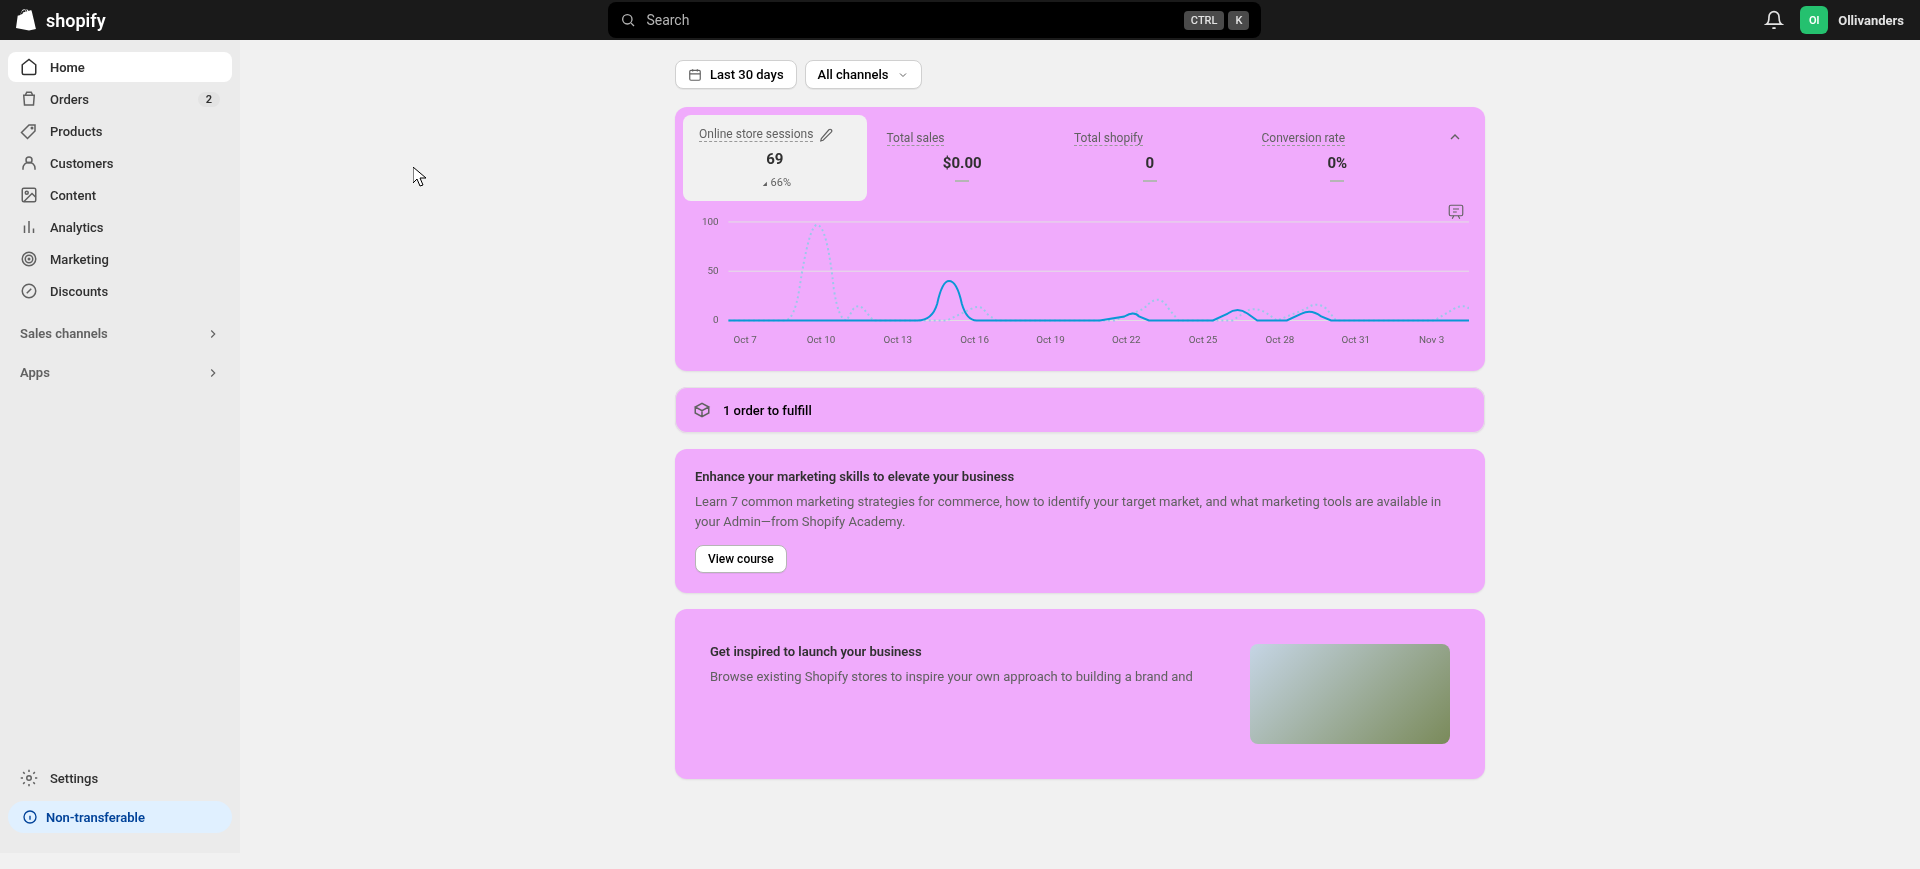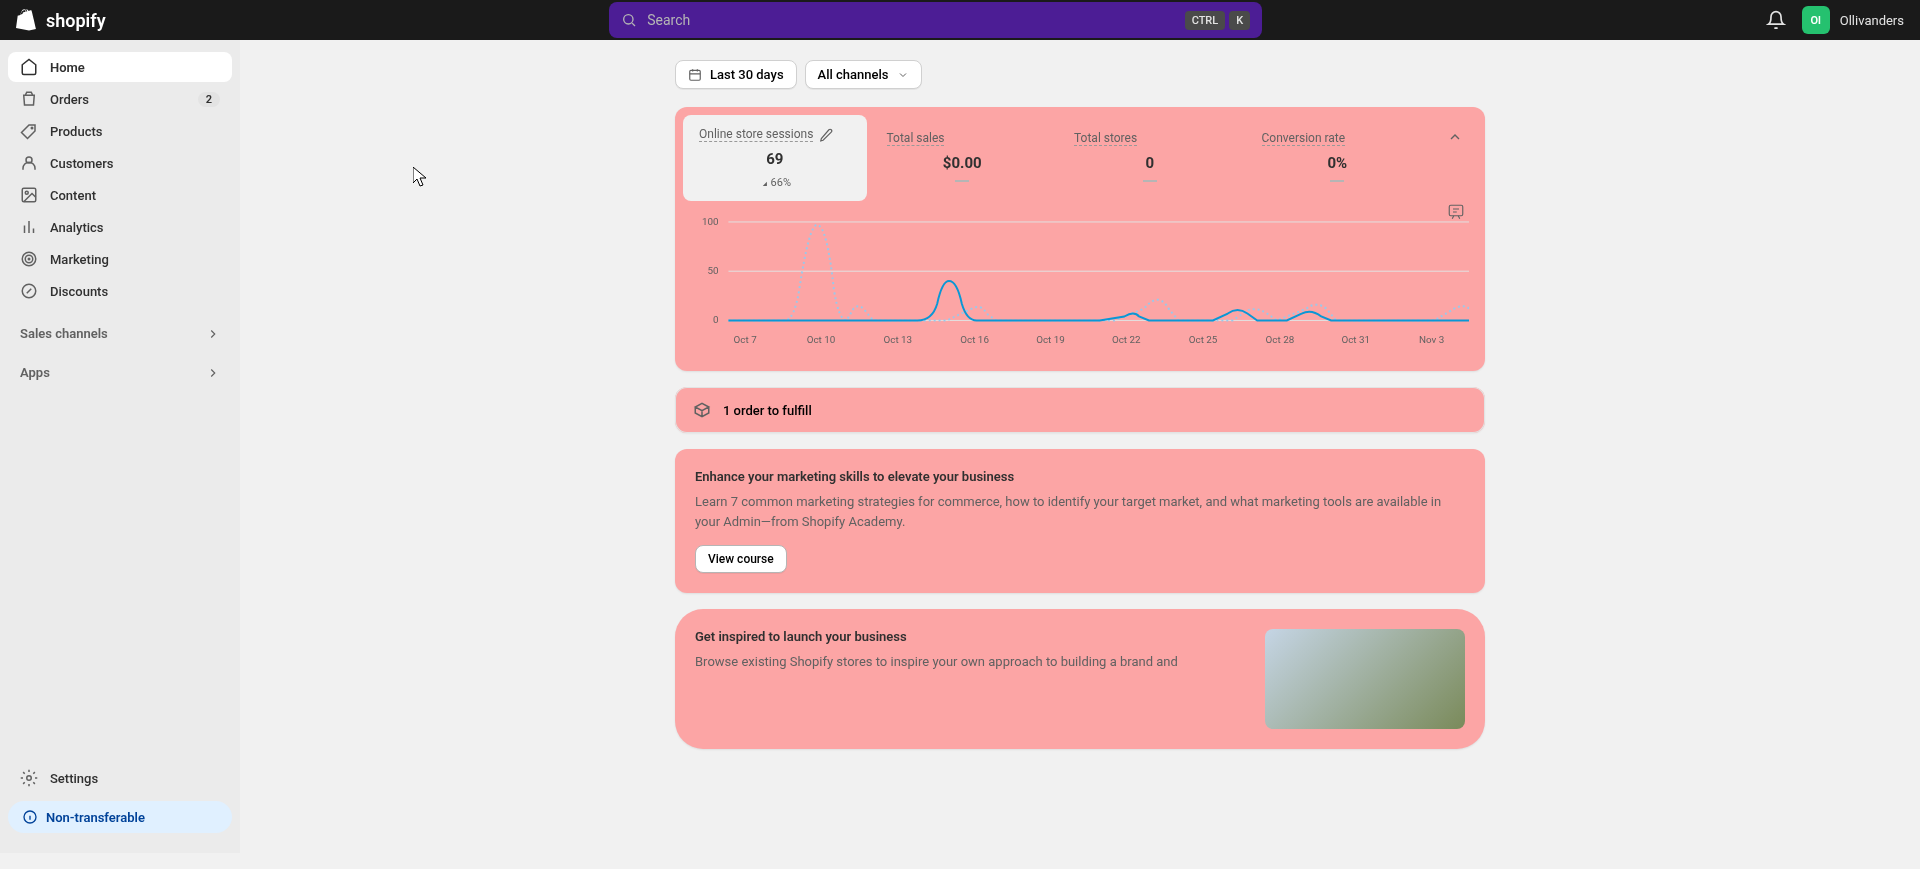--- a/index.html
+++ b/index.html
@@ -2,48 +2,48 @@
 <html><head>
 <meta charset="utf-8">
 <style>
 * { margin: 0; padding: 0; box-sizing: border-box; font-family: -apple-system, BlinkMacSystemFont, 'Segoe UI', Roboto, sans-serif; }
 body { background: #f1f1f1; height: 869px; width: 1920px; overflow: hidden; }
 
 .topbar { height: 40px; background: #1a1a1a; display: flex; align-items: center; padding: 12px 16px; }
 .logo { display: flex; align-items: center; gap: 6px; color: #fff; font-weight: 600; font-size: 18px; }
 .logo-icon { width: 24px; height: 24px; }
 .search-wrap { flex: 1; display: flex; justify-content: center; }
-.search { width: 653px; height: 36px; background: #4c1d95; border-radius: 8px; display: flex; align-items: center; padding: 0 12px; gap: 10px; }
+.search { width: 653px; height: 36px; background: #000000; border-radius: 8px; display: flex; align-items: center; padding: 0 12px; gap: 10px; }
 .search input { flex: 1; background: transparent; border: none; color: #b5b5b5; font-size: 14px; outline: none; }
 .search input::placeholder { color: #b5b5b5; }
 .kbd-group { display: flex; gap: 4px; }
 .kbd { background: #4a4a4a; color: #e3e3e3; padding: 3px 7px; border-radius: 4px; font-size: 11px; font-weight: 500; }
 .topbar-right { display: flex; align-items: center; gap: 16px; }
 .bell { color: #e3e3e3; }
 .user-chip { display: flex; align-items: center; gap: 10px; cursor: pointer; }
 .avatar { width: 28px; height: 28px; border-radius: 6px; background: #25c16f; color: #fff; display: flex; align-items: center; justify-content: center; font-size: 11px; font-weight: 600; }
-.user-name { color: #e3e3e3; font-size: 13px; font-weight: 400; }
+.user-name { color: #e3e3e3; font-size: 13px; font-weight: 700; }
 
 .layout { display: flex; height: calc(100% - 56px); }
 .sidebar { width: 240px; background: #ebebeb; display: flex; flex-direction: column; padding: 12px 8px; }
 .nav-item { display: flex; align-items: center; gap: 12px; padding: 6px 12px; border-radius: 8px; cursor: pointer; font-size: 13px; font-weight: 500; color: #303030; margin-bottom: 2px; }
 .nav-item.active { background: #fff; font-weight: 600; }
 .nav-icon { width: 18px; height: 18px; display: flex; align-items: center; justify-content: center; }
 .nav-badge { margin-left: auto; background: #e3e3e3; color: #303030; padding: 1px 8px; border-radius: 8px; font-size: 11px; font-weight: 600; }
 .nav-section { display: flex; align-items: center; justify-content: space-between; padding: 6px 12px; font-size: 13px; font-weight: 600; color: #616161; margin-top: 12px; cursor: pointer; }
 .sidebar-bottom { margin-top: auto; }
 .plan-badge { display: flex; align-items: center; gap: 8px; padding: 8px 14px; background: #e0f0ff; border-radius: 16px; color: #004299; font-weight: 600; font-size: 13px; margin: 8px 0; }
 
 .main { flex: 1; padding: 20px; overflow-y: auto; display: flex; flex-direction: column; align-items: center; }
 .main-inner { width: 810px; }
 
 .controls-row { display: flex; gap: 8px; margin-bottom: 18px; }
 .pill-btn { background: #fff; border: 1px solid #d0d0d0; border-radius: 8px; padding: 6px 12px; font-size: 13px; font-weight: 500; display: flex; align-items: center; gap: 8px; cursor: pointer; box-shadow: 0 1px 0 rgba(0,0,0,0.05); }
 
-.card { background: #fca5a5; border-radius: 12px; padding: 16px; margin-bottom: 16px; box-shadow: 0 1px 2px rgba(0,0,0,0.08); }
+.card { background: #f0abfc; border-radius: 12px; padding: 16px; margin-bottom: 16px; box-shadow: 0 1px 2px rgba(0,0,0,0.08); }
 .stats-card { padding: 8px; }
 .stat-tabs { display: flex; gap: 4px; align-items: flex-start; }
 .stat-tab { padding: 12px 16px; border-radius: 8px; cursor: pointer; flex: 1; }
 .stat-tab.active { background: #f1f1f1; }
 .stat-tab-header { display: flex; align-items: center; gap: 6px; }
 .stat-title { font-size: 12px; color: #616161; border-bottom: 1px dashed #999; display: inline-block; }
 .stat-value-row { margin-top: 8px; display: flex; align-items: center; gap: 8px; flex-direction: column; }
 .stat-value { font-size: 15px; font-weight: 700; color: #303030; }
 .stat-delta { font-size: 11px; color: #616161; display: flex; align-items: center; gap: 2px; }
 .dash { width: 14px; height: 2px; background: #b5b5b5; display: inline-block; }
@@ -58,21 +58,21 @@
 .legend-item { display: flex; align-items: center; gap: 8px; }
 .legend-line { width: 16px; height: 2px; background: #0a97d5; }
 .legend-dashed { width: 16px; border-top: 2px dotted #9bc8ea; }
 
 .task-card { padding: 14px 18px; display: flex; align-items: center; gap: 12px; cursor: pointer; box-shadow: inset 0 0 0 1px #e3e3e3, 0 1px 2px rgba(0,0,0,0.05); }
 .marketing-card { padding: 20px; }
 .card-title { font-size: 13px; font-weight: 600; color: #303030; margin-bottom: 8px; }
 .card-text { font-size: 13px; color: #616161; line-height: 1.5; margin-bottom: 14px; }
 .card-btn { background: #fff; border: 1px solid #b5b5b5; border-radius: 8px; padding: 6px 12px; font-size: 12px; font-weight: 500; cursor: pointer; box-shadow: 0 1px 0 rgba(0,0,0,0.05); }
 
-.inspire-card { padding: 20px; display: flex; gap: 4px; border-radius: 28px; }
+.inspire-card { padding: 35px; display: flex; gap: 4px; }
 .inspire-text { flex: 1; }
 .inspire-img { width: 200px; height: 100px; background: linear-gradient(135deg, #c5d5e5 0%, #7a8a5a 100%); border-radius: 8px; }
 
 .cursor-pointer-svg { position: fixed; left: 413px; top: 167px; pointer-events: none; }
 </style>
 </head>
 <body>
 
 <div class="topbar">
   <div class="logo">
@@ -249,21 +249,21 @@
             </div>
           </div>
           <div class="stat-tab">
             <span class="stat-title">Total sales</span>
             <div class="stat-value-row">
               <span class="stat-value">$0.00</span>
               <span class="dash"></span>
             </div>
           </div>
           <div class="stat-tab">
-            <span class="stat-title">Total stores</span>
+            <span class="stat-title">Total shopify</span>
             <div class="stat-value-row">
               <span class="stat-value">0</span>
               <span class="dash"></span>
             </div>
           </div>
           <div class="stat-tab">
             <span class="stat-title">Conversion rate</span>
             <div class="stat-value-row">
               <span class="stat-value">0%</span>
               <span class="dash"></span>

